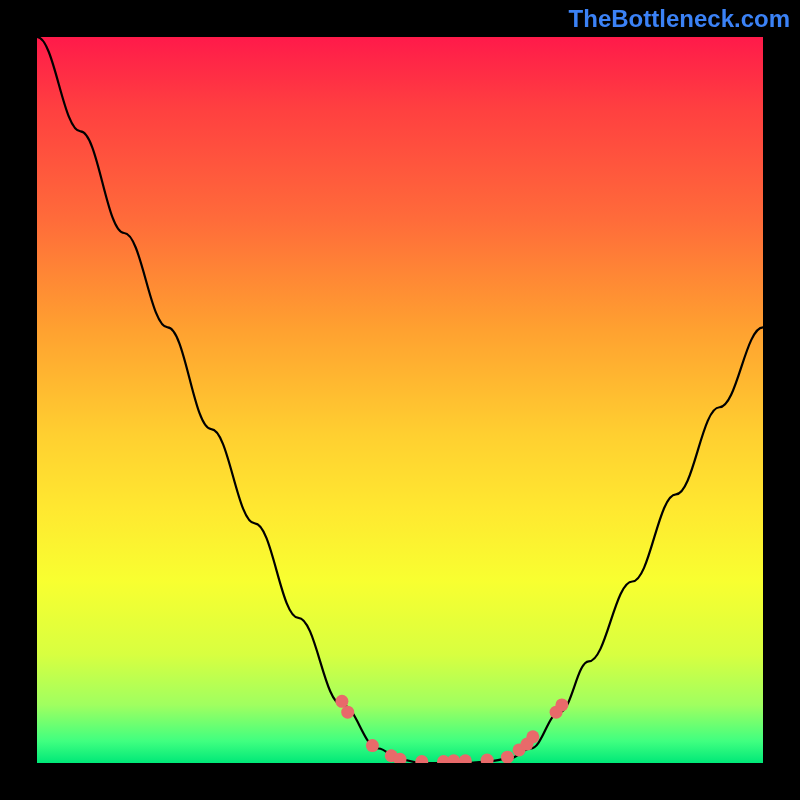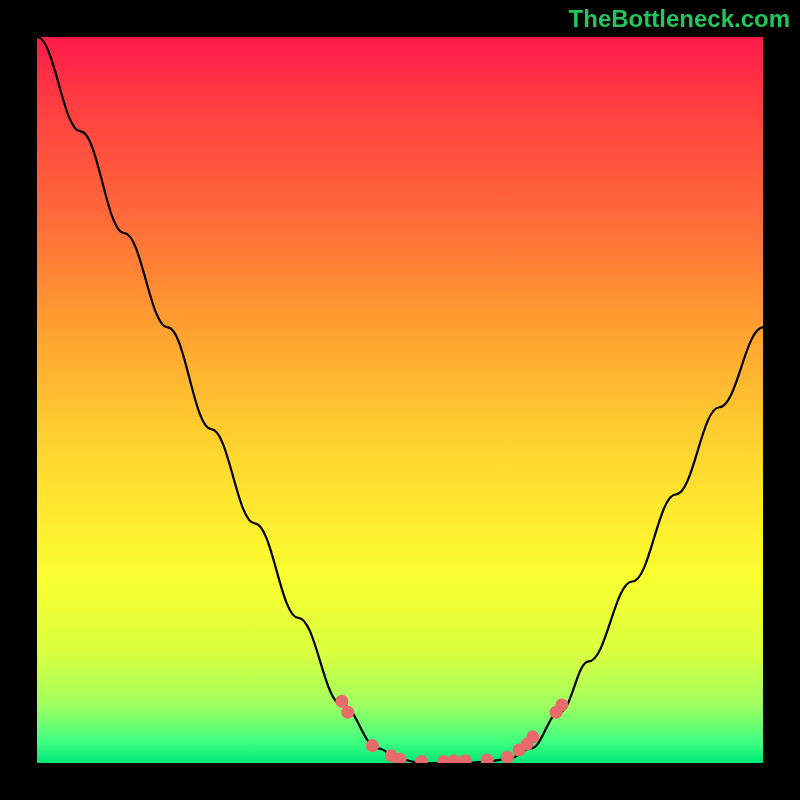--- a/index.html
+++ b/index.html
@@ -10,21 +10,21 @@
   overflow: hidden;
   position: relative;
 }
 .watermark {
   position: absolute;
   right: 10px;
   top: 5px;
   font-family: Arial, sans-serif;
   font-size: 24px;
   font-weight: 600;
-  color: #22c55e;
+  color: #3b82f6;
   z-index: 10;
 }
 .plot-area {
   position: absolute;
   left: 37px;
   top: 37px;
   width: 726px;
   height: 726px;
   background: linear-gradient(to bottom,
     #ff1a4a 0%,

